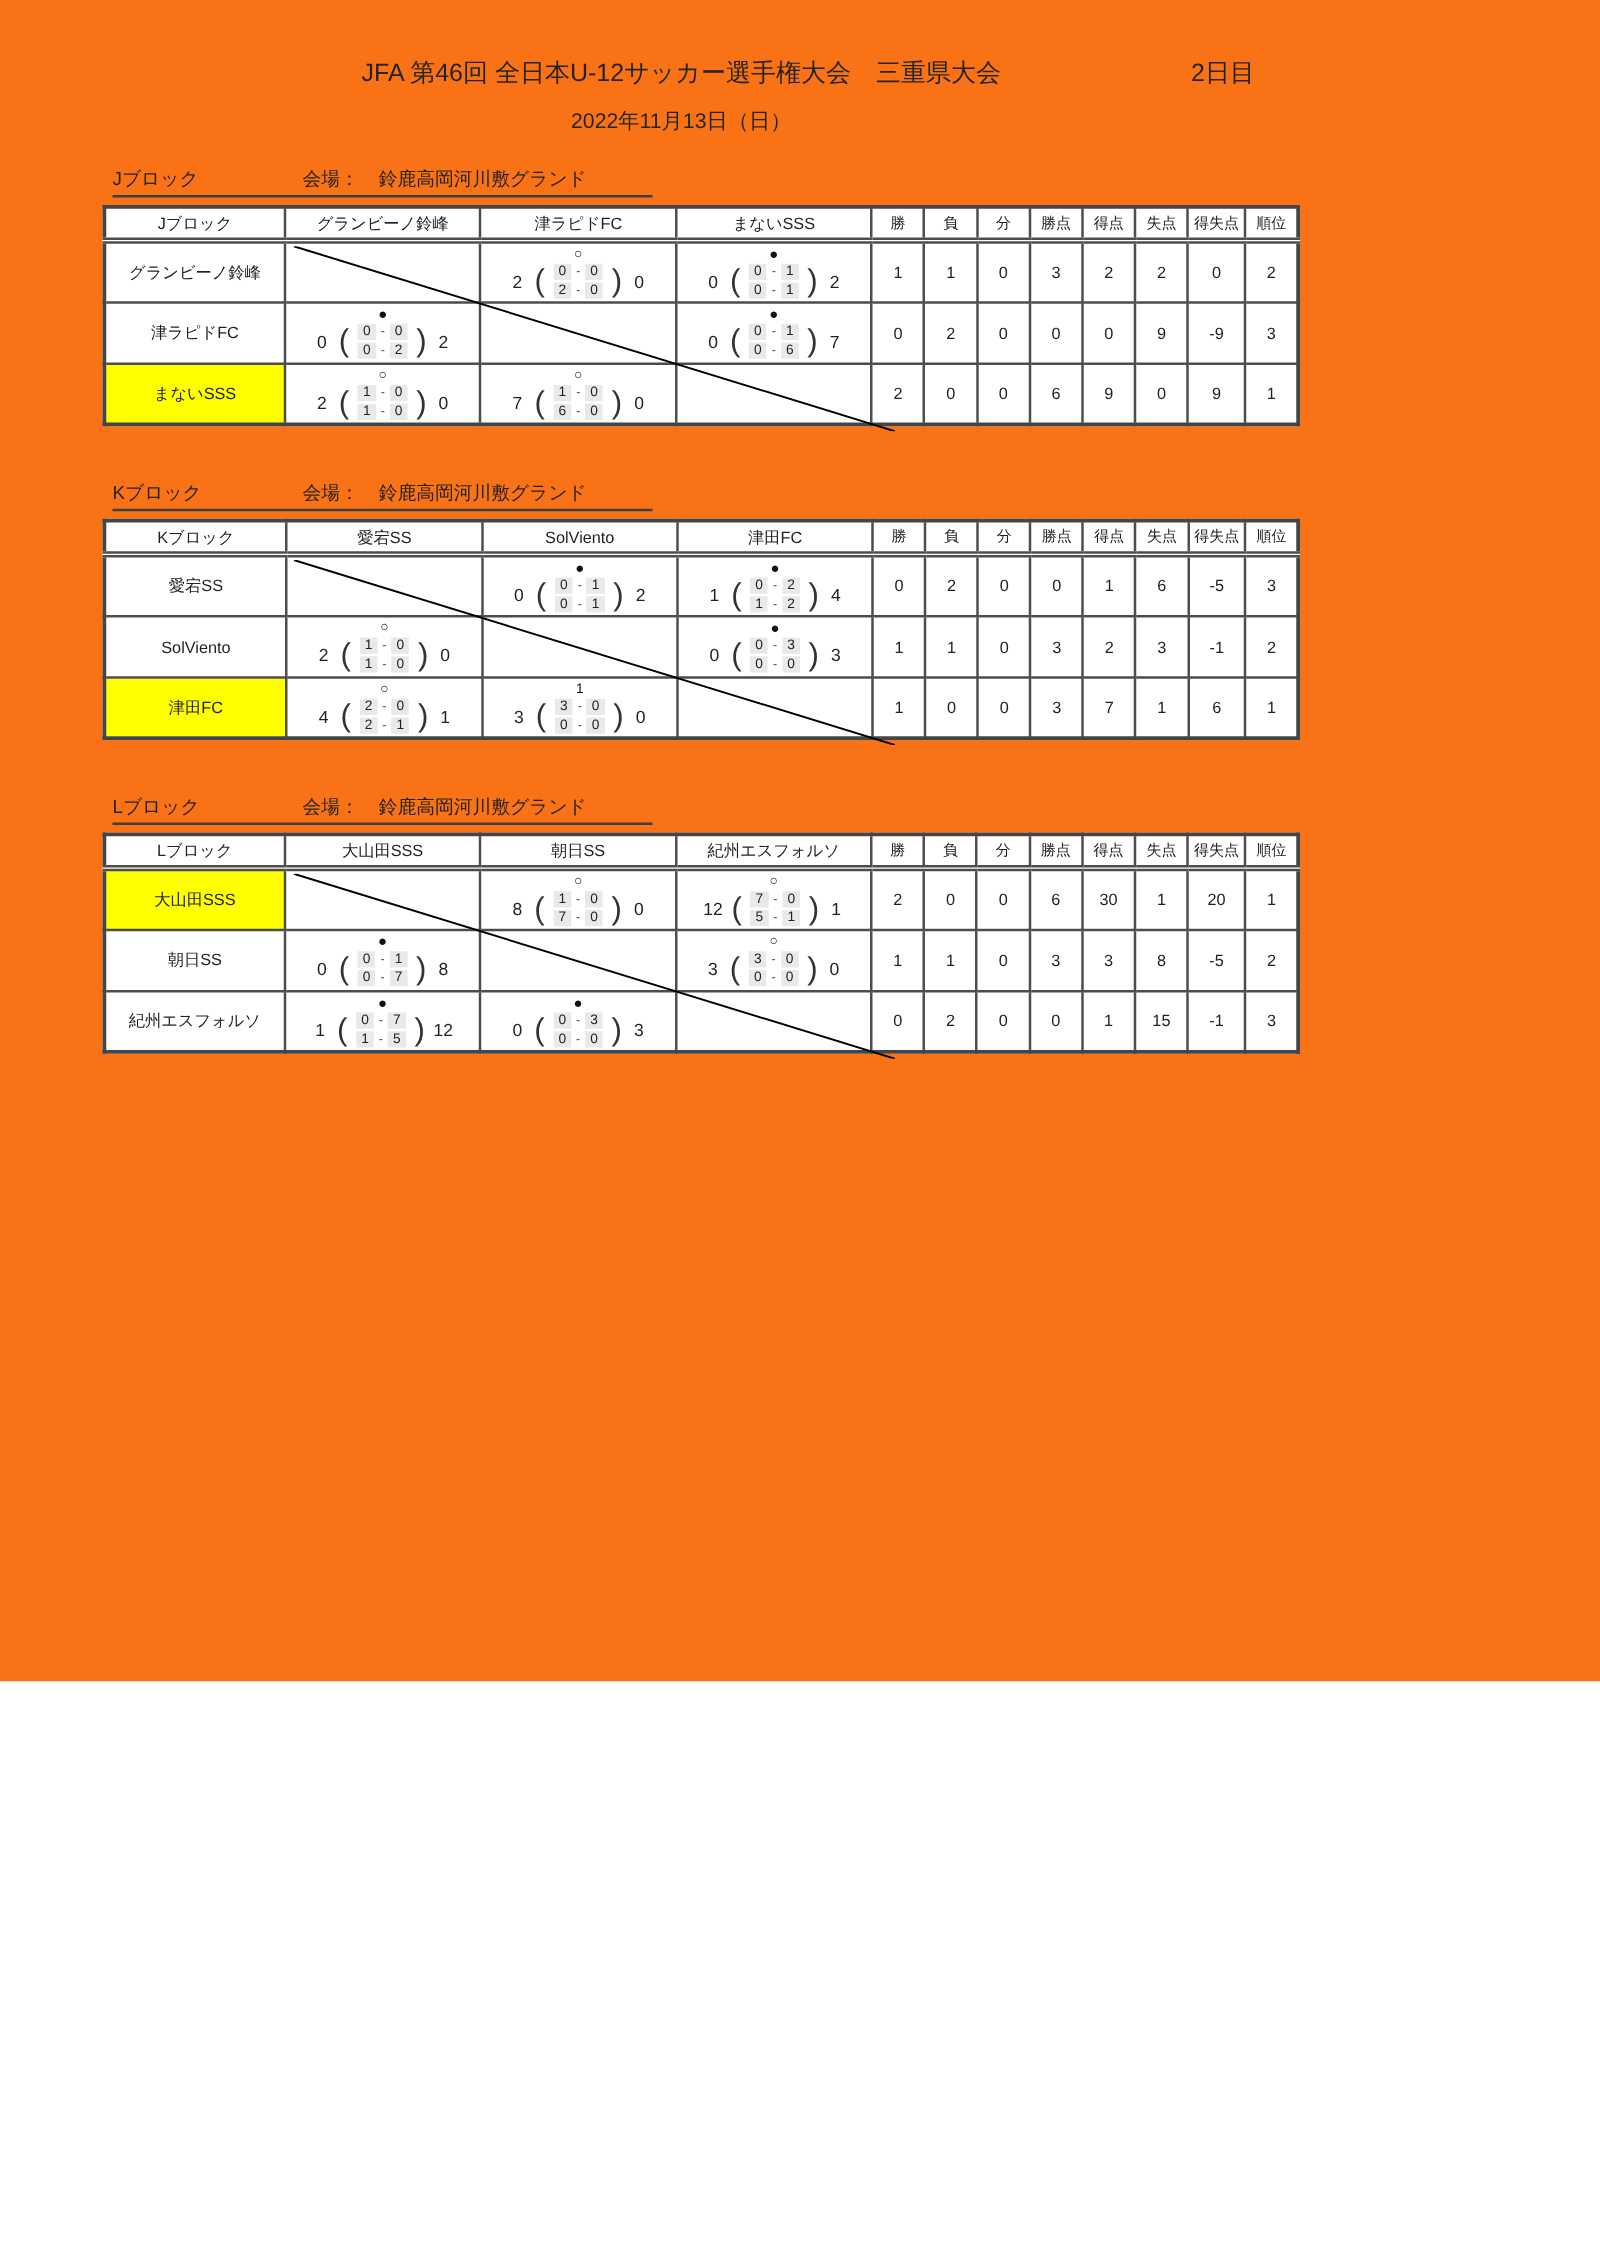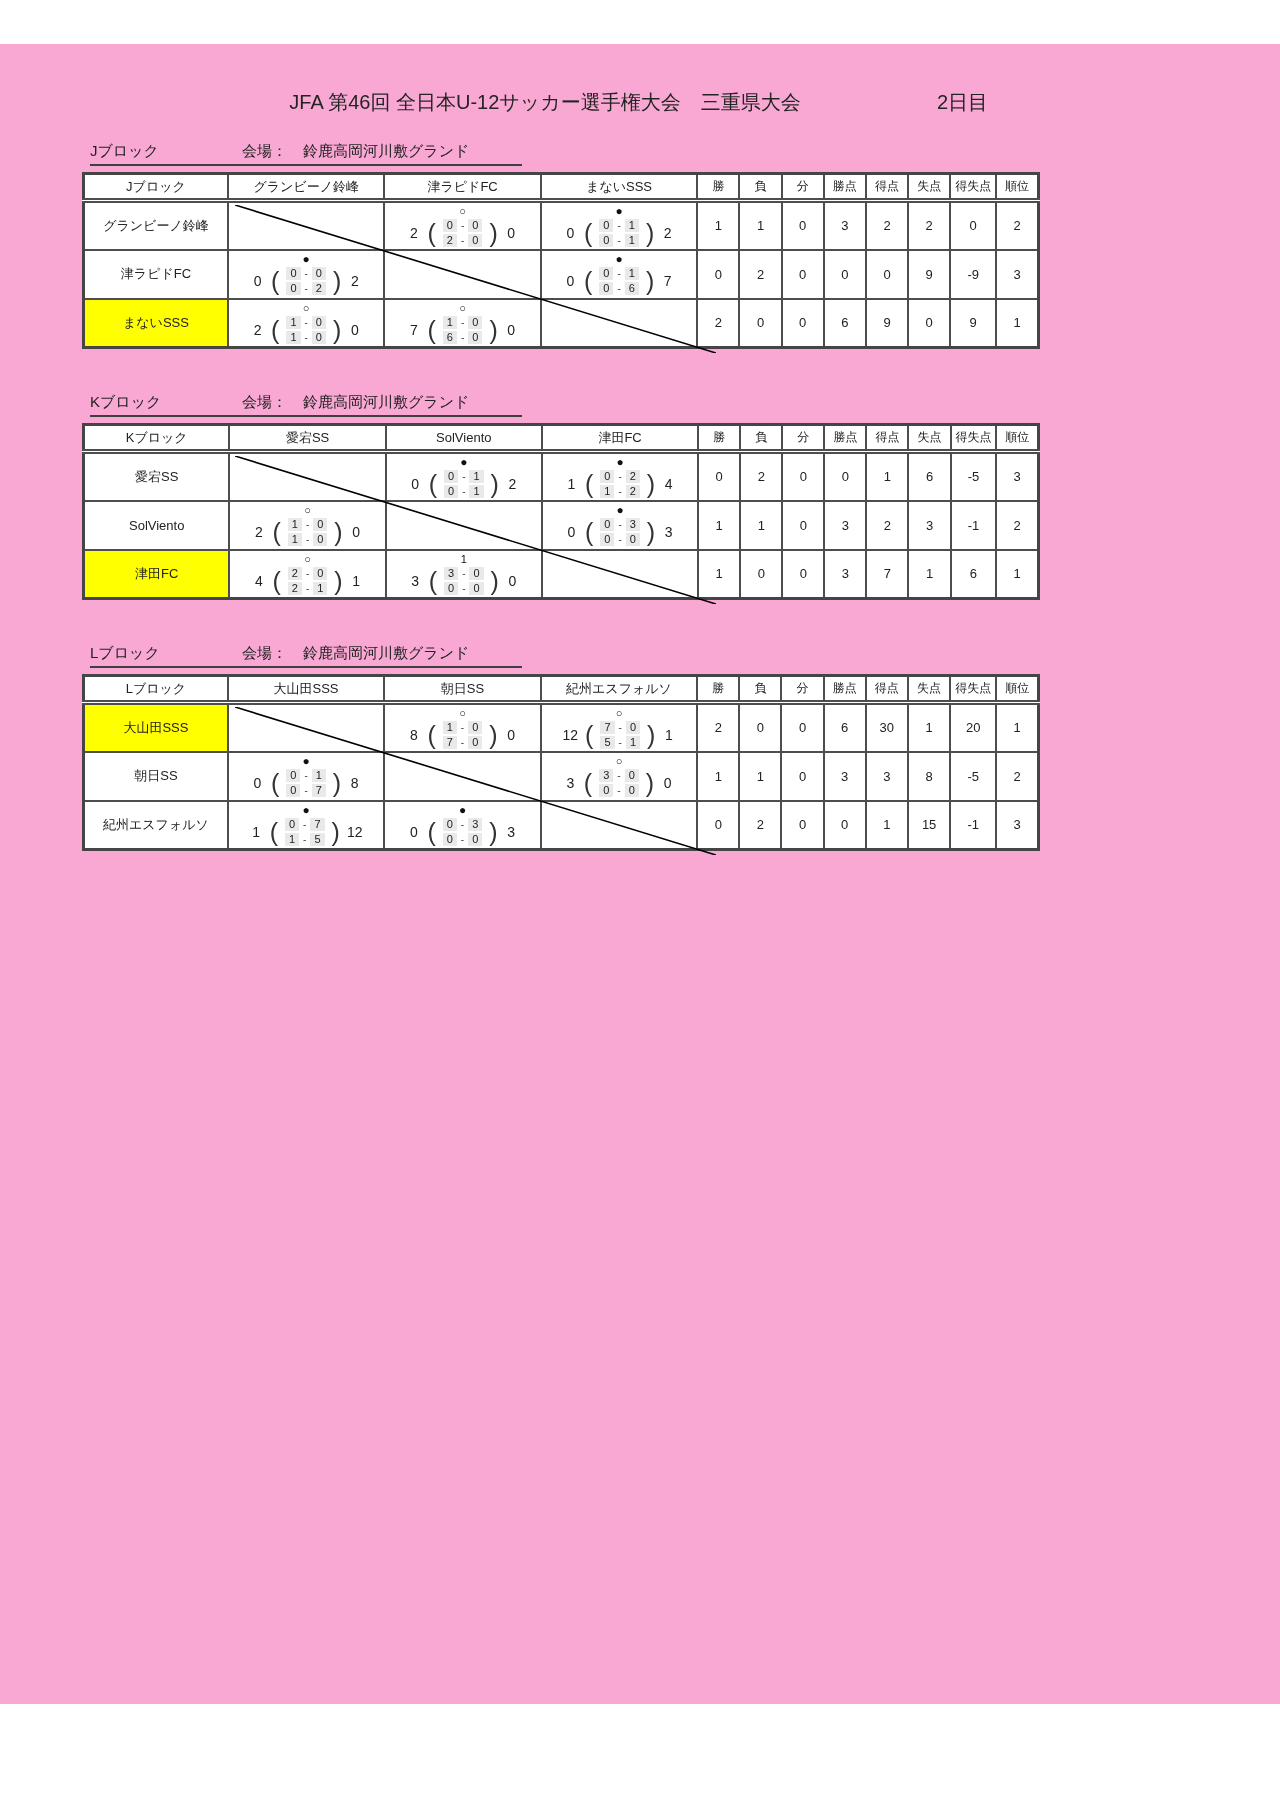--- a/index.html
+++ b/index.html
@@ -3,25 +3,25 @@
 <meta charset="utf-8">
 <style>
   * { box-sizing: border-box; }
   html,body { margin:0; padding:0; background:#ffffff; }
   body {
     width:1280px; height:1810px;
     font-family:"Liberation Sans","DejaVu Sans",sans-serif;
     color:#1d1d1d;
     -webkit-font-smoothing:antialiased;
   }
-  .sheet { position:relative; width:1280px; height:1660px; background:#f9a8d4; overflow:hidden;margin-top:44px; }
+  .sheet { position:relative; width:1280px; height:1345px; background:#f97316; overflow:hidden; }
   .content { position:absolute; left:50px; top:0; width:990px; }
 
   .titlebar { position:relative; padding-top:45px; text-align:center; font-size:20px; color:#242424; }
-  .day { position:absolute; right:52px; top:45px; font-size:20px; }
+  .day { position:absolute; right:36px; top:45px; font-size:20px; }
   .date-line { text-align:center; font-size:17px; margin-top:13px; color:#242424; }
 
   .block { margin-top:44px;padding-left:32px; }
   .block:first-of-type { margin-top:26px; }
   .block-label {
     display:flex; align-items:flex-end;
     width:432px; margin-left:8px; padding-bottom:3px;
     border-bottom:2px solid #3f3f3f;
     font-size:15px; color:#222;
   }
@@ -68,20 +68,21 @@
 </head>
 <body>
 
 <div class="sheet">
   <div class="content">
 
     <div class="titlebar">
       <span>JFA 第46回 全日本U-12サッカー選手権大会　三重県大会</span>
       <span class="day">2日目</span>
     </div>
+    <div class="date-line">2022年11月13日（日）</div>
 
     <div class="blocks">
   <section class="block">
     <div class="block-label">
       <span class="block-name">Jブロック</span>
       <span class="venue">
         <span class="venue-prefix">会場：</span>
         <span class="venue-name">鈴鹿高岡河川敷グランド</span>
       </span>
     </div>

